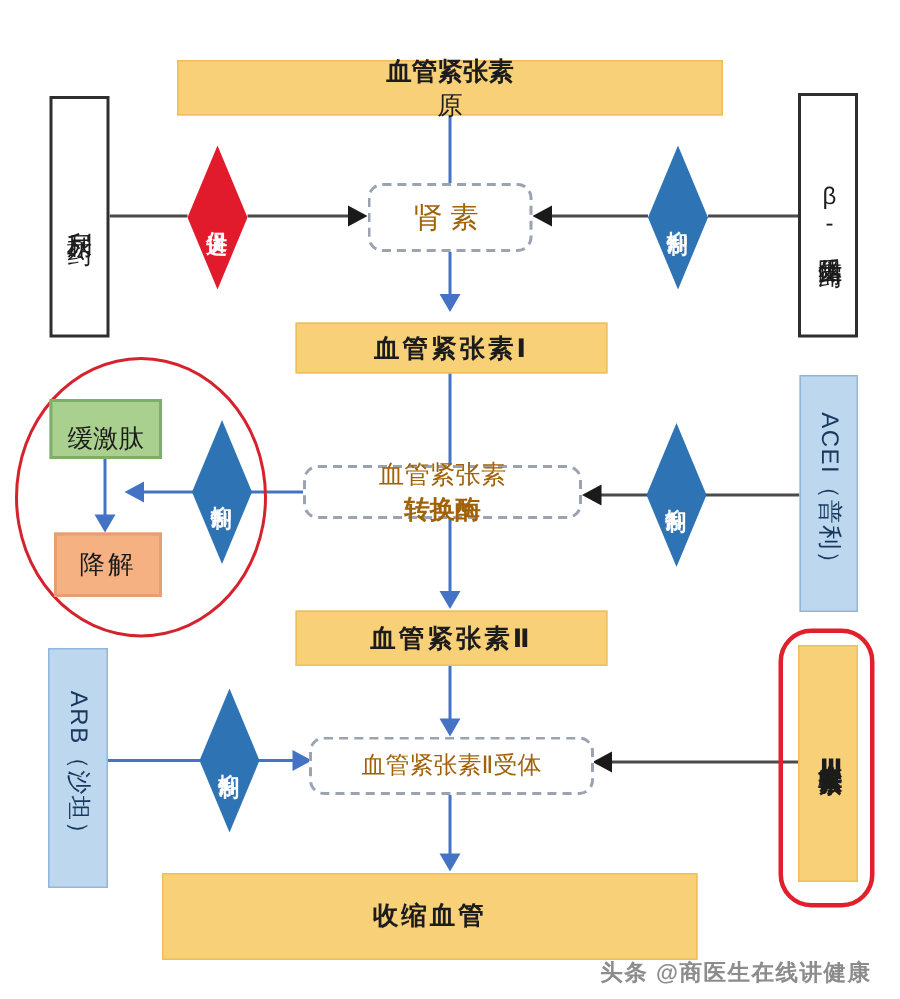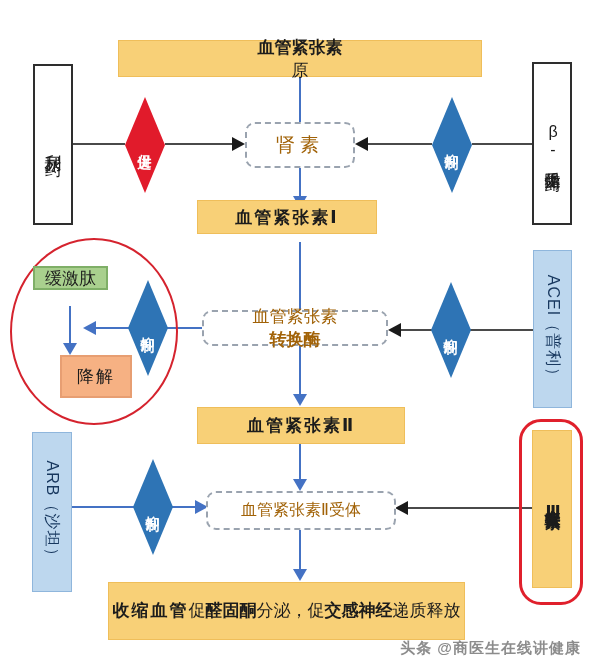--- a/index.html
+++ b/index.html
@@ -110,29 +110,29 @@
   </div>
 
   <div class="abs wbox" style="left:532px;top:62px;width:40px;height:163px;">
     <span class="vtext" style="letter-spacing:1px;font-size:16px;">β-受体阻滞药</span>
   </div>
 
   <div class="abs dbox" style="left:245px;top:122px;width:110px;height:46px;font-size:19px;letter-spacing:5px;font-weight:500;">
     <span>肾素</span>
   </div>
 
-  <div class="abs ybox b" style="left:197px;top:200px;width:180px;height:34px;letter-spacing:2px;">
+  <div class="abs ybox b" style="left:197px;top:215px;width:208px;height:34px;letter-spacing:2px;">
     <span>血管紧张素Ⅰ</span>
   </div>
 
-  <div class="abs gbox" style="left:33px;top:266px;width:75px;height:24px;font-size:17px;">
+  <div class="abs gbox" style="left:33px;top:266px;width:75px;height:40px;font-size:17px;justify-content:flex-end;">
     <span>缓激肽</span>
   </div>
 
-  <div class="abs sbox" style="left:36px;top:355px;width:72px;height:43px;font-size:17px;letter-spacing:2px;margin-left:24px;">
+  <div class="abs sbox" style="left:36px;top:355px;width:72px;height:43px;font-size:17px;letter-spacing:2px;">
     <span>降解</span>
   </div>
 
   <div class="abs dbox" style="left:202px;top:310px;width:186px;height:36px;font-size:17px;">
     <span>血管紧张素</span>
       <span class="b">转换酶</span>
   </div>
 
   <div class="abs bbox" style="left:533px;top:250px;width:39px;height:158px;">
     <span class="rot">ACEI（普利）</span>
@@ -150,20 +150,17 @@
     <span>血管紧张素Ⅱ受体</span>
   </div>
 
   <div class="abs ybox" style="left:532px;top:430px;width:40px;height:158px;">
     <span class="vtext" style="font-size:16px;letter-spacing:1px;font-weight:bold;">血管紧张素Ⅲ</span>
   </div>
   <div class="abs redrect" style="left:519px;top:419px;width:64px;height:186px;"></div>
 
   <div class="abs ybox effects" style="left:108px;top:582px;width:357px;height:58px;">
     <div class="b" style="letter-spacing:2px;">收缩血管</div>
-    <div>
-      <span>促</span><span class="b">醛固酮</span><span>分泌，促</span><span class="b">交感神经</span><span>递质释放</span>
-    </div>
   </div>
 
   <div class="abs watermark" style="right:19px;top:639px;">头条 @商医生在线讲健康</div>
 
 </div>
 
 </body></html>

